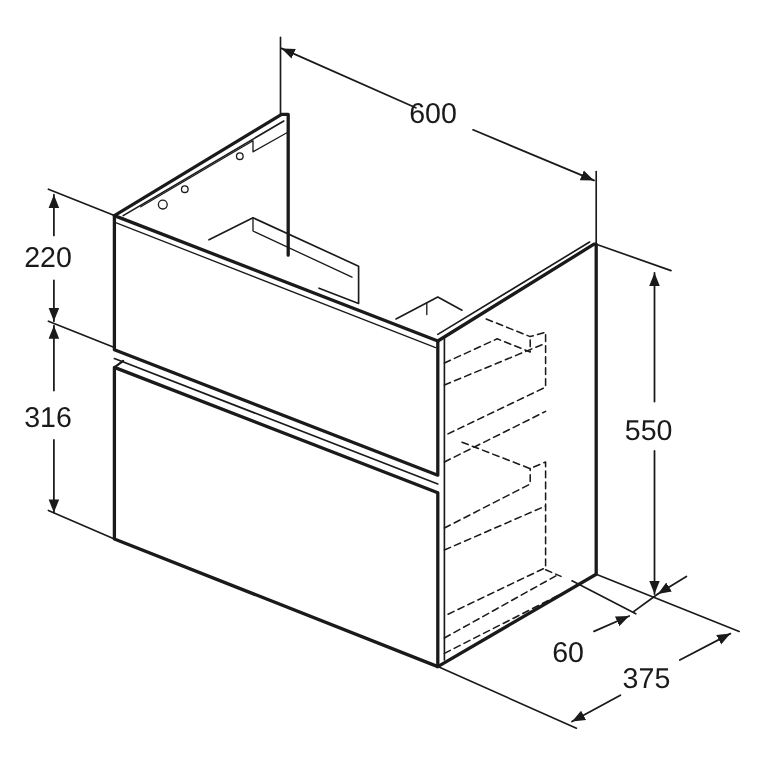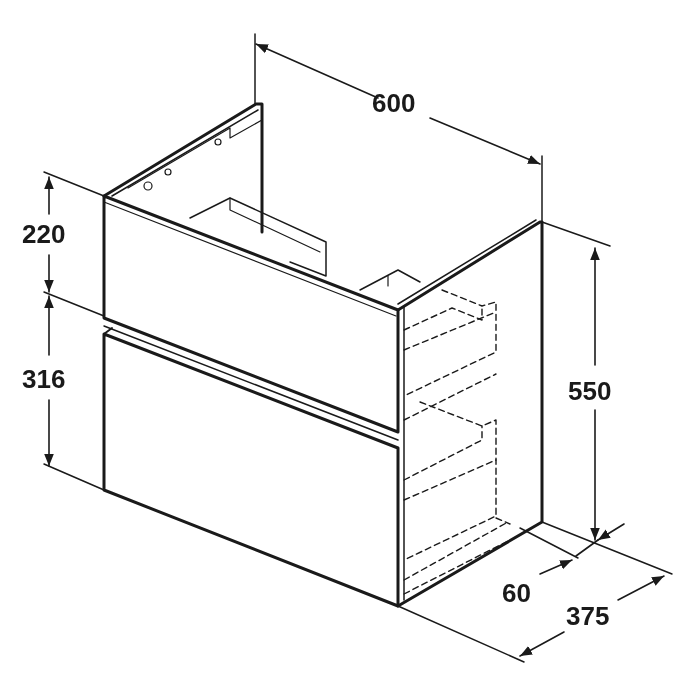--- a/index.html
+++ b/index.html
@@ -1,17 +1,17 @@
 <!DOCTYPE html>
 <html><head>
 <meta charset="utf-8">
 <style>
   html, body { margin:0; padding:0; background:#ffffff; }
   body { width:700px; height:700px; overflow:hidden; }
-  #canvas { position:relative; width:700px; height:700px;font-weight:bold; }
+  #canvas { position:relative; width:700px; height:700px; }
   svg { position:absolute; left:0; top:0; }
   .dim-label { font-family:"Liberation Sans", sans-serif; font-size:26px; fill:#1a1a1a; }
 </style>
 </head>
 <body>
 
 <div id="canvas">
 <svg width="700" height="700" viewBox="0 0 700 700" xmlns="http://www.w3.org/2000/svg">
   <defs>
     <marker id="arr" viewBox="0 0 10 10" refX="10" refY="5" markerWidth="12" markerHeight="12" orient="auto-start-reverse" markerUnits="userSpaceOnUse">

